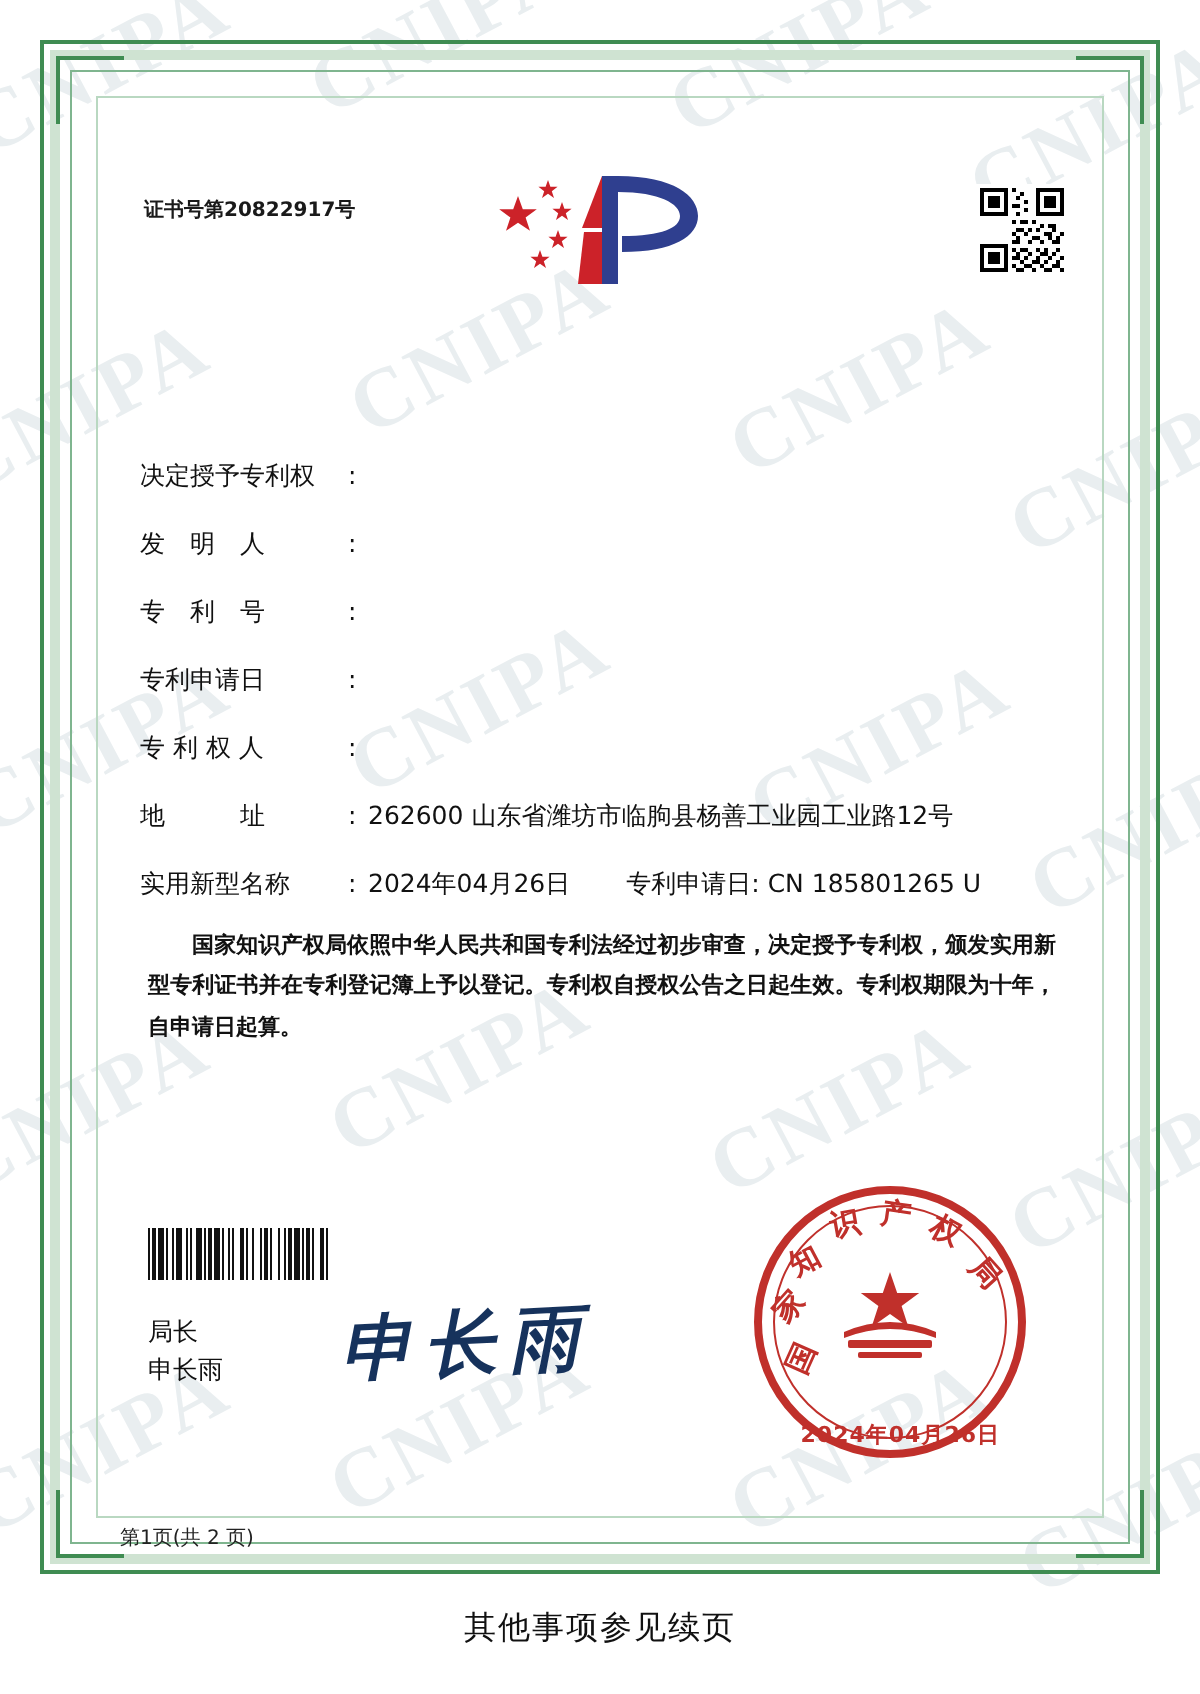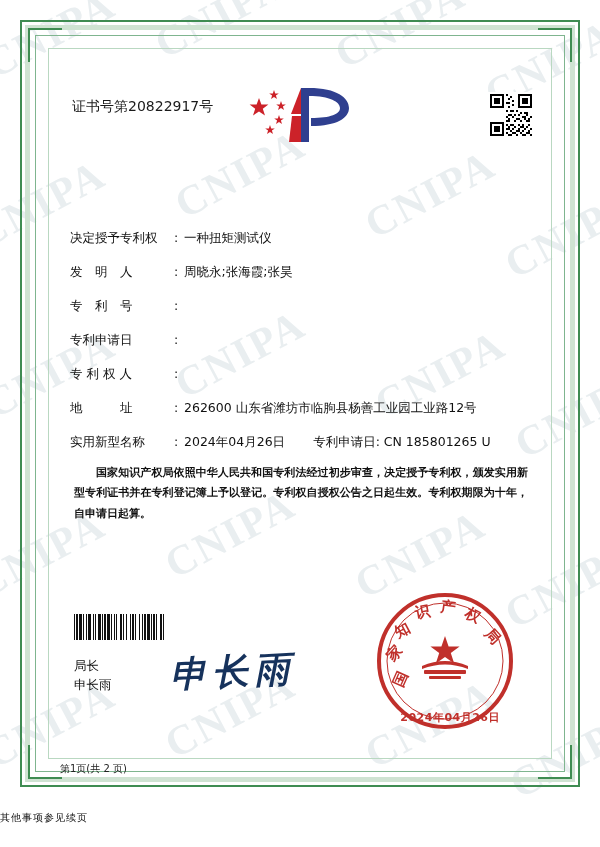--- a/index.html
+++ b/index.html
@@ -73,23 +73,24 @@
   
   .content {
     position: absolute;
     left: 60px; top: 62px; right: 60px; bottom: 96px;
     z-index: 2;
   }
 
   .cert-no {
     position: absolute;
     left: 12px; top: 36px;
-    font-size: 14px;
+    font-size: 10px;
     color: #1a1a1a;
     font-family: "DejaVu Sans", sans-serif;
+    font-weight: bold;
   }
 
   
   .logo {
     position: absolute;
     left: 50%;
     top: 22px;
     transform: translateX(-50%);
     width: 110px;
     height: 62px;
@@ -216,22 +217,22 @@
     top: 700px;
     text-align: left;
     font-size: 10px;
     color: #222;
   }
 
   .footer-note {
     position: absolute;
     left: 0; right: 0;
     bottom: 22px;
-    text-align: left;
-    font-size: 10px;
+    text-align: center;
+    font-size: 16px;
     color: #111;
     z-index: 3;
     letter-spacing: 1px;
   }
 </style>
 </head>
 <body>
 
 <div class="watermarks" id="wm-layer">
     <div class="wm" style="left: -20px; top: 10px;">CNIPA</div>
@@ -364,26 +365,24 @@
           <rect x="20" y="20" width="1" height="1"></rect>
       </g>
     </svg>
   </div>
 
 
   <div class="fields">
     <div class="field-row">
       <span class="field-label">决定授予专利权</span>
       <span class="field-colon">:</span>
-      <span class="field-value">一种扭矩测试仪</span>
     </div>
     <div class="field-row">
       <span class="field-label">发　明　人</span>
       <span class="field-colon">:</span>
-      <span class="field-value">周晓永;张海霞;张昊</span>
     </div>
     <div class="field-row">
       <span class="field-label">专　利　号</span>
       <span class="field-colon">:</span>
     </div>
     <div class="field-row">
       <span class="field-label">专利申请日</span>
       <span class="field-colon">:</span>
     </div>
     <div class="field-row">

